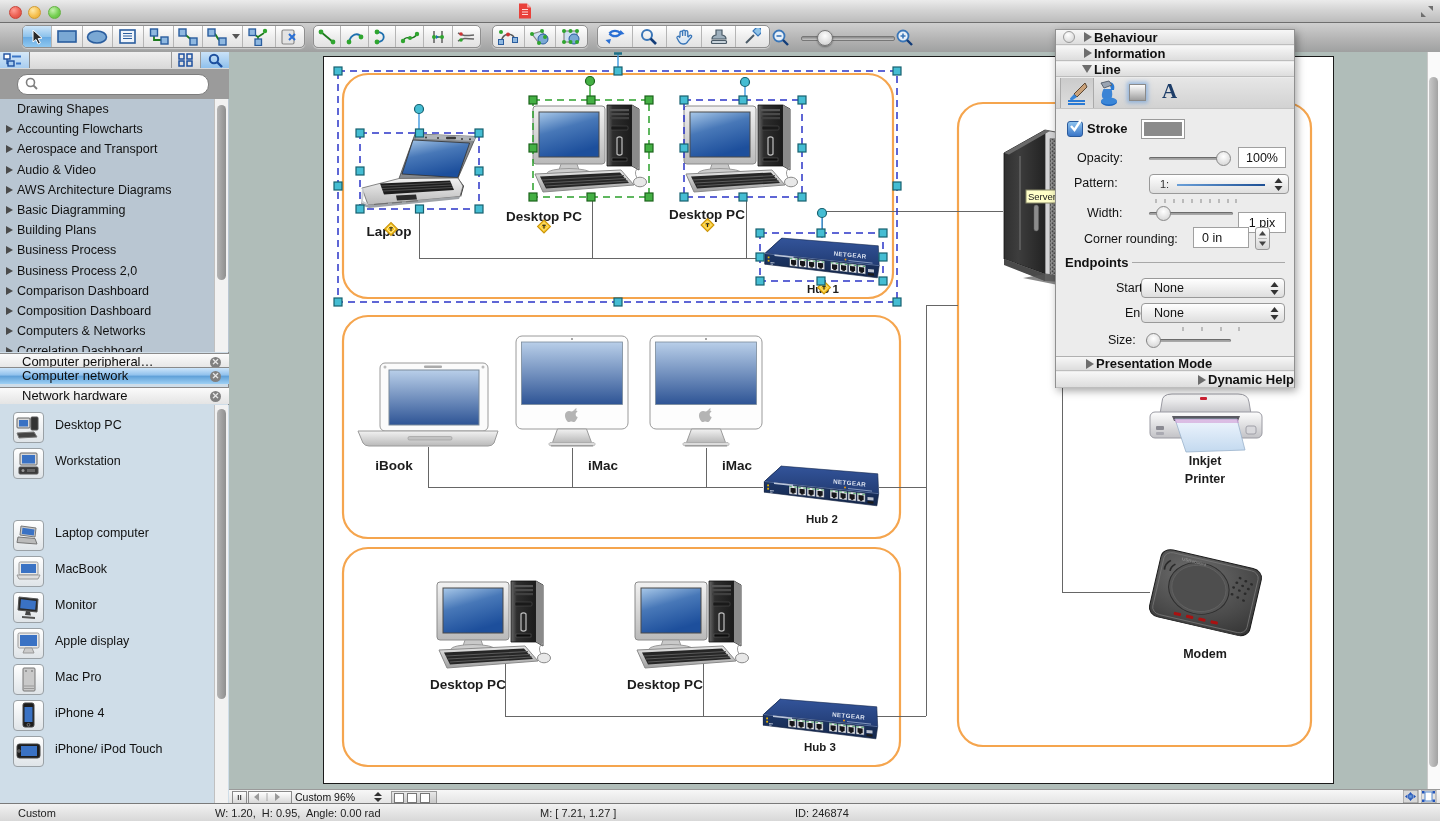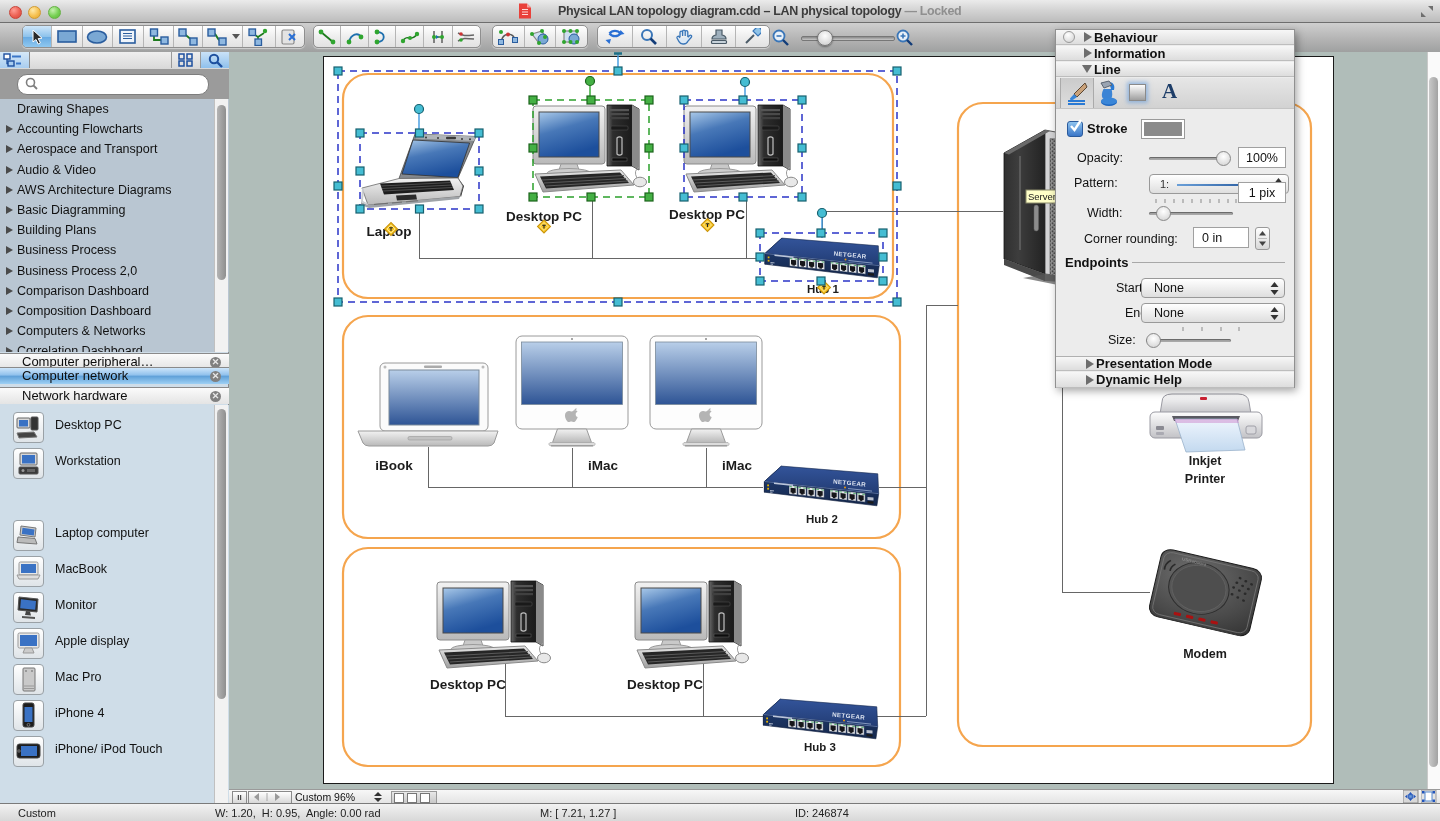--- a/index.html
+++ b/index.html
@@ -61,21 +61,20 @@
 
 <div id="titlebar" class="abs">
   <div class="tl" style="left:9px;background:radial-gradient(circle at 35% 30%,#ff9d94,#ec6053 55%,#d1473c);border:1px solid #c94439;"></div>
   <div class="tl" style="left:28px;background:radial-gradient(circle at 35% 30%,#ffe9a8,#f6c04f 55%,#dda52f);border:1px solid #d29b31;"></div>
   <div class="tl" style="left:48px;background:radial-gradient(circle at 35% 30%,#c6f1b0,#77d154 55%,#5bb33a);border:1px solid #65b243;"></div>
   <svg id="doc-ico" viewBox="0 0 14 15">
     <path d="M1 0 h8 l4 4 v11 h-12 z" fill="#e9413a"></path>
     <path d="M9 0 l4 4 h-4 z" fill="#f7a29e"></path>
     <path d="M4 6 h6 M4 8.5 h6 M4 11 h6" stroke="#ffd9d7" stroke-width="1.2"></path>
   </svg>
-  <div id="title-text">Physical LAN topology diagram.cdd – LAN physical topology <span class="locked">— Locked</span></div>
   <svg class="abs" style="left:1420px;top:5px" width="14" height="13" viewBox="0 0 14 13">
     <path d="M8 1 l5 0 0 5 z" fill="#6f6f6f"></path>
       <path d="M6 12 l-5 0 0 -5 z" fill="#6f6f6f"></path>
   </svg>
 </div>
 
 <div id="toolbar" class="abs">
 
   <div class="tgroup" style="left:22px;width:281px;">
     <div class="tbtn sel" style="width:29px;">
@@ -895,21 +894,21 @@
         <path d="M4.5 13 L8.5 8 L0.5 8 Z" fill="#333"></path>
       </svg>
   </div>
 
   <svg style="position:absolute;left:98px;top:169px" width="84" height="5">
     <path d="M2 0 v4 M11 0 v4 M20 0 v4 M29 0 v4 M38 0 v4 M47 0 v4 M56 0 v4 M65 0 v4 M74 0 v4 M82 0 v4" stroke="#8a8a8a" stroke-width="1"></path>
   </svg>
   <div class="ilabel" style="left:31px;top:176px;">Width:</div>
   <div class="islider" style="left:93px;top:182px;width:84px;"></div>
   <div class="iknob" style="left:100px;top:176px;"></div>
-  <div class="ibox" style="left:182px;top:152px;width:46px;height:19px;">1 pix</div>
+  <div class="ibox" style="left:182px;top:182px;width:46px;height:19px;">1 pix</div>
 
   <div class="ilabel" style="left:28px;top:202px;">Corner rounding:</div>
   <div class="ibox" style="left:137px;top:197px;width:46px;height:19px;justify-content:flex-start;padding-left:8px;">0 in</div>
   <div style="position:absolute;left:199px;top:197px;width:13px;height:21px;border:1px solid #999;border-radius:3px;background:linear-gradient(#fff,#d8d8d8);">
     <svg style="position:absolute;left:2px;top:3px" width="9" height="15">
         <path d="M4.5 0 L8 4.5 L1 4.5 Z" fill="#444"></path>
         <path d="M4.5 15 L8 10.5 L1 10.5 Z" fill="#444"></path>
         <path d="M0 7.5 h9" stroke="#bbb"></path>
       </svg>
   </div>
@@ -932,21 +931,21 @@
         <path d="M4.5 13 L8.5 8 L0.5 8 Z" fill="#333"></path>
       </svg>
   </div>
   <svg style="position:absolute;left:125px;top:297px" width="60" height="5">
       <path d="M2 0 v4 M21 0 v4 M40 0 v4 M58 0 v4" stroke="#8a8a8a" stroke-width="1"></path>
     </svg>
   <div class="ilabel" style="left:52px;top:303px;">Size:</div>
   <div class="islider" style="left:90px;top:309px;width:85px;"></div>
   <div class="iknob" style="left:90px;top:303px;"></div>
   <div class="irow" style="top:326px;height:15px;padding-left:30px;border-top:1px solid #b0b0b0;"><div class="itri-r"></div>Presentation Mode</div>
-  <div class="irow" style="top:342px;height:16px;padding-left:30px;"><div class="itri-r"></div>Dynamic Help</div>
+  <div class="irow" style="top:342px;height:16px;padding-left:30px;justify-content:flex-end;"><div class="itri-r"></div>Dynamic Help</div>
 </div>
 
 <div id="statusbar" class="abs">
   <span style="left:18px">Custom</span>
   <span style="left:215px">W: 1.20,&nbsp; H: 0.95,&nbsp; Angle: 0.00 rad</span>
   <span style="left:540px">M: [ 7.21, 1.27 ]</span>
   <span style="left:795px">ID: 246874</span>
 </div>
 
 </body></html>

